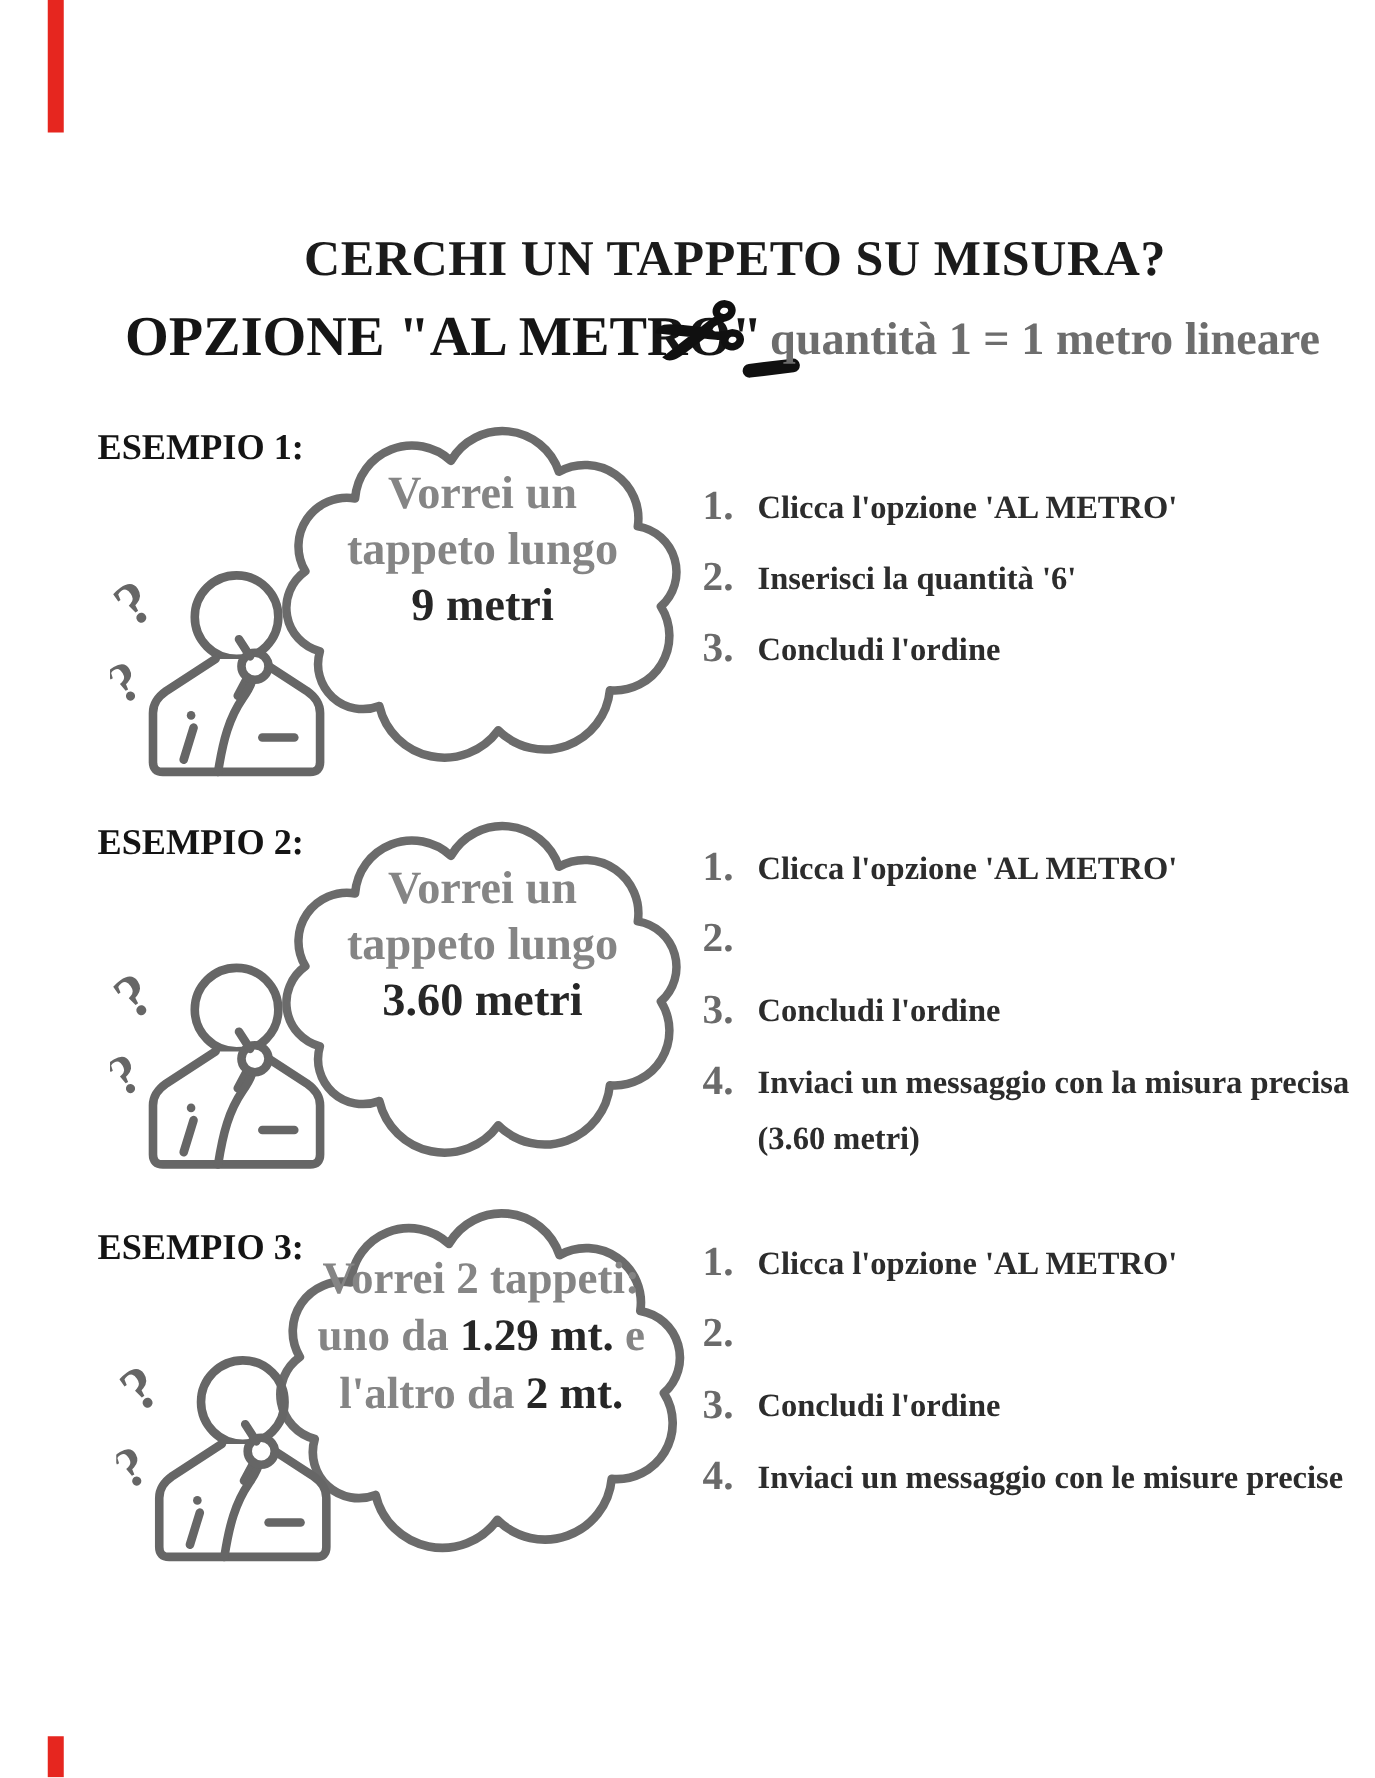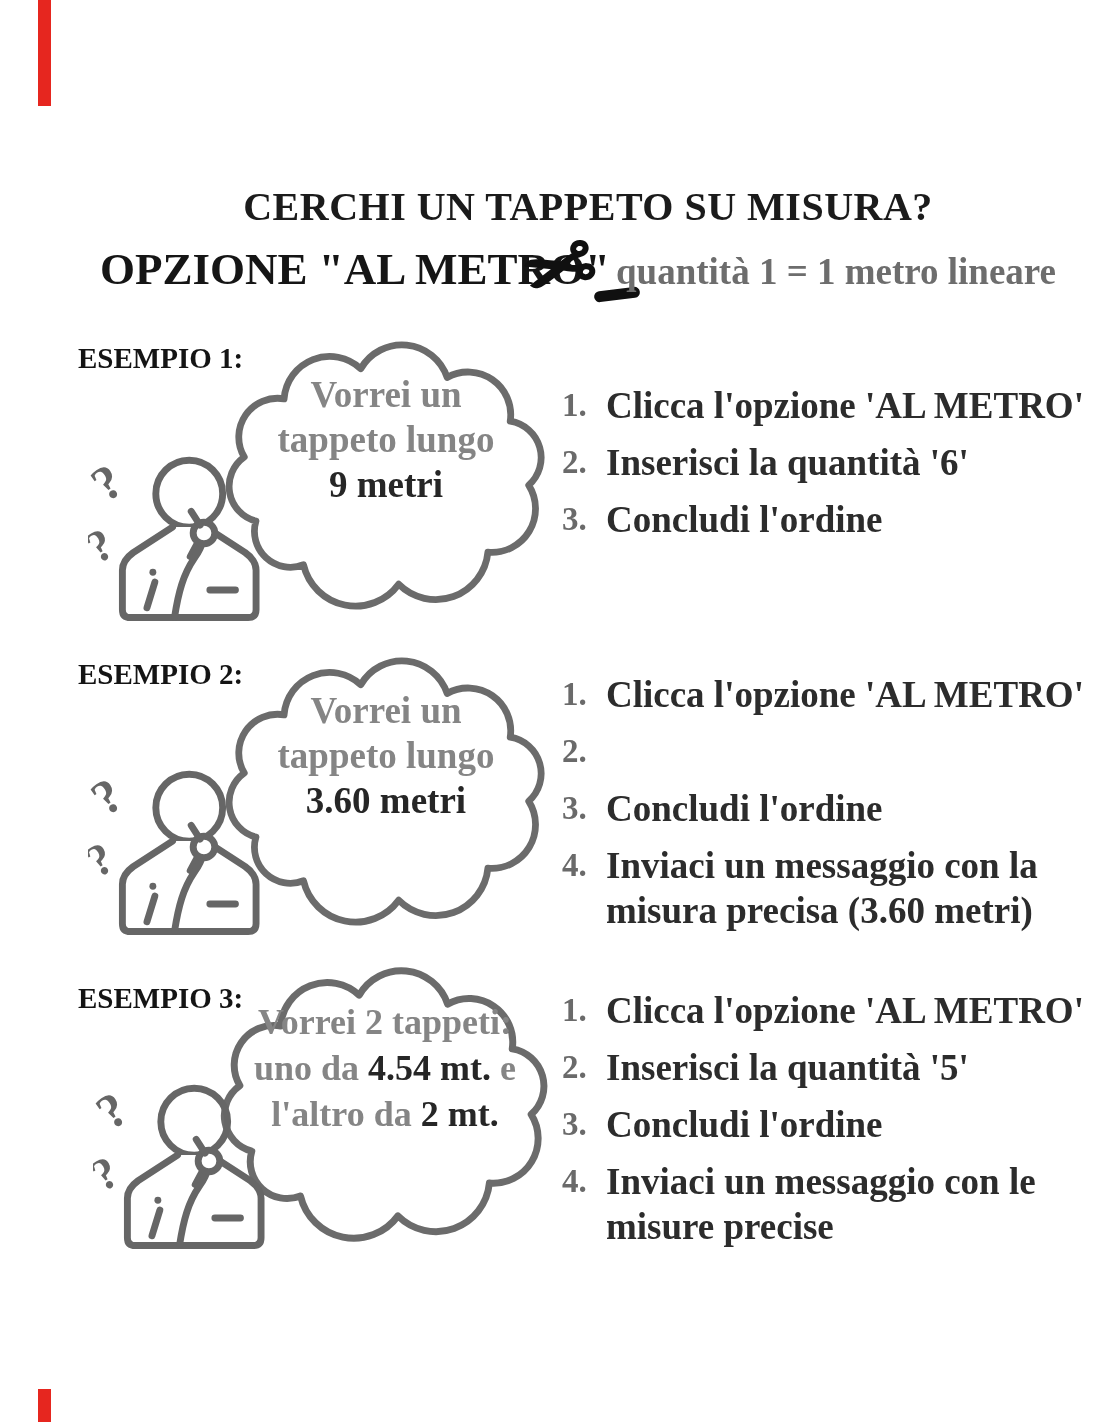--- a/index.html
+++ b/index.html
@@ -41,21 +41,21 @@
 
   .person{position:absolute;left:50px;top:108px;width:172px;height:178px;}
   .ex2 .person{top:106px;}
   .ex3 .person{left:55px;top:114px;}
   .person svg{width:100%;height:100%;color:var(--outline_gray,#666666);}
 
   .steps{position:absolute;left:524px;top:47px;margin:0;padding:0;list-style:none;width:530px;}
   .ex2 .steps{top:20px;} .ex3 .steps{top:30px;}
   .steps li{display:flex;align-items:flex-start;margin-bottom:12px;}
   .steps .num{flex:0 0 44px;font-size:33px;line-height:45px;color:var(--step_num_gray,#6a6a6a);}
-  .steps .stxt{font-size:37px;line-height:45px;color:var(--step_text_dark,#2c2c2c);max-width:478px;}
+  .steps .stxt{font-size:26px;line-height:45px;color:var(--step_text_dark,#2c2c2c);max-width:478px;}
 </style>
 </head>
 <body>
 
 <div class="canvas">
 
   <div class="redbar top"></div>
   <div class="redbar bottom"></div>
 
   <h1 class="title">CERCHI UN TAPPETO SU MISURA?</h1>
@@ -170,21 +170,21 @@
 
   <section class="example ex3">
     <div class="ex-label">ESEMPIO 3:</div>
 
     <div class="cloud">
       <svg viewBox="0 0 340 275">
         <path fill="#ffffff" stroke="#6b6b6b" stroke-width="7" stroke-linejoin="round" d="M24,119 A40 40 0 0 1 65,59 A47 47 0 0 1 144,28 A49 49 0 0 1 233,37 A44 44 0 0 1 298,82 A38 38 0 0 1 317,148 A45 45 0 0 1 275,217 A54 54 0 0 1 183,250 A55 55 0 0 1 85,230 A37 37 0 0 1 36,185 A37 37 0 0 1 24,119 Z"></path>
       </svg>
       <div class="cloud-text">
         <div class="cl">Vorrei 2 tappeti:</div>
-        <div class="cl"><span>uno da </span><span class="dark">4.54 mt.</span><span> e</span></div>
+        <div class="cl"><span>uno da </span><span class="dark">1.29 mt.</span><span> e</span></div>
         <div class="cl"><span>l'altro da </span><span class="dark">2 mt.</span></div>
       </div>
     </div>
 
     <div class="person">
       <svg viewBox="0 0 175 180">
         <g fill="none" stroke="currentColor" stroke-width="7" stroke-linecap="round" stroke-linejoin="round">
           <circle cx="103" cy="50" r="34"></circle>
           <path fill="#ffffff" d="M 86,84 L 46,110 C 39,115 35,120 35,128 L 35,168 Q 35,176 43,176 L 163,176 Q 171,176 171,168 L 171,128 C 171,120 167,115 160,110 L 120,84"></path>
           <path d="M 120,84 L 104,114"></path>
@@ -202,21 +202,20 @@
       </svg>
     </div>
 
     <ol class="steps">
       <li>
         <span class="num">1.</span>
         <span class="stxt">Clicca l'opzione 'AL METRO'</span>
       </li>
       <li>
         <span class="num">2.</span>
-        <span class="stxt">Inserisci la quantità '5'</span>
       </li>
       <li>
         <span class="num">3.</span>
         <span class="stxt">Concludi l'ordine</span>
       </li>
       <li>
         <span class="num">4.</span>
         <span class="stxt">Inviaci un messaggio con le misure precise</span>
       </li>
     </ol>

